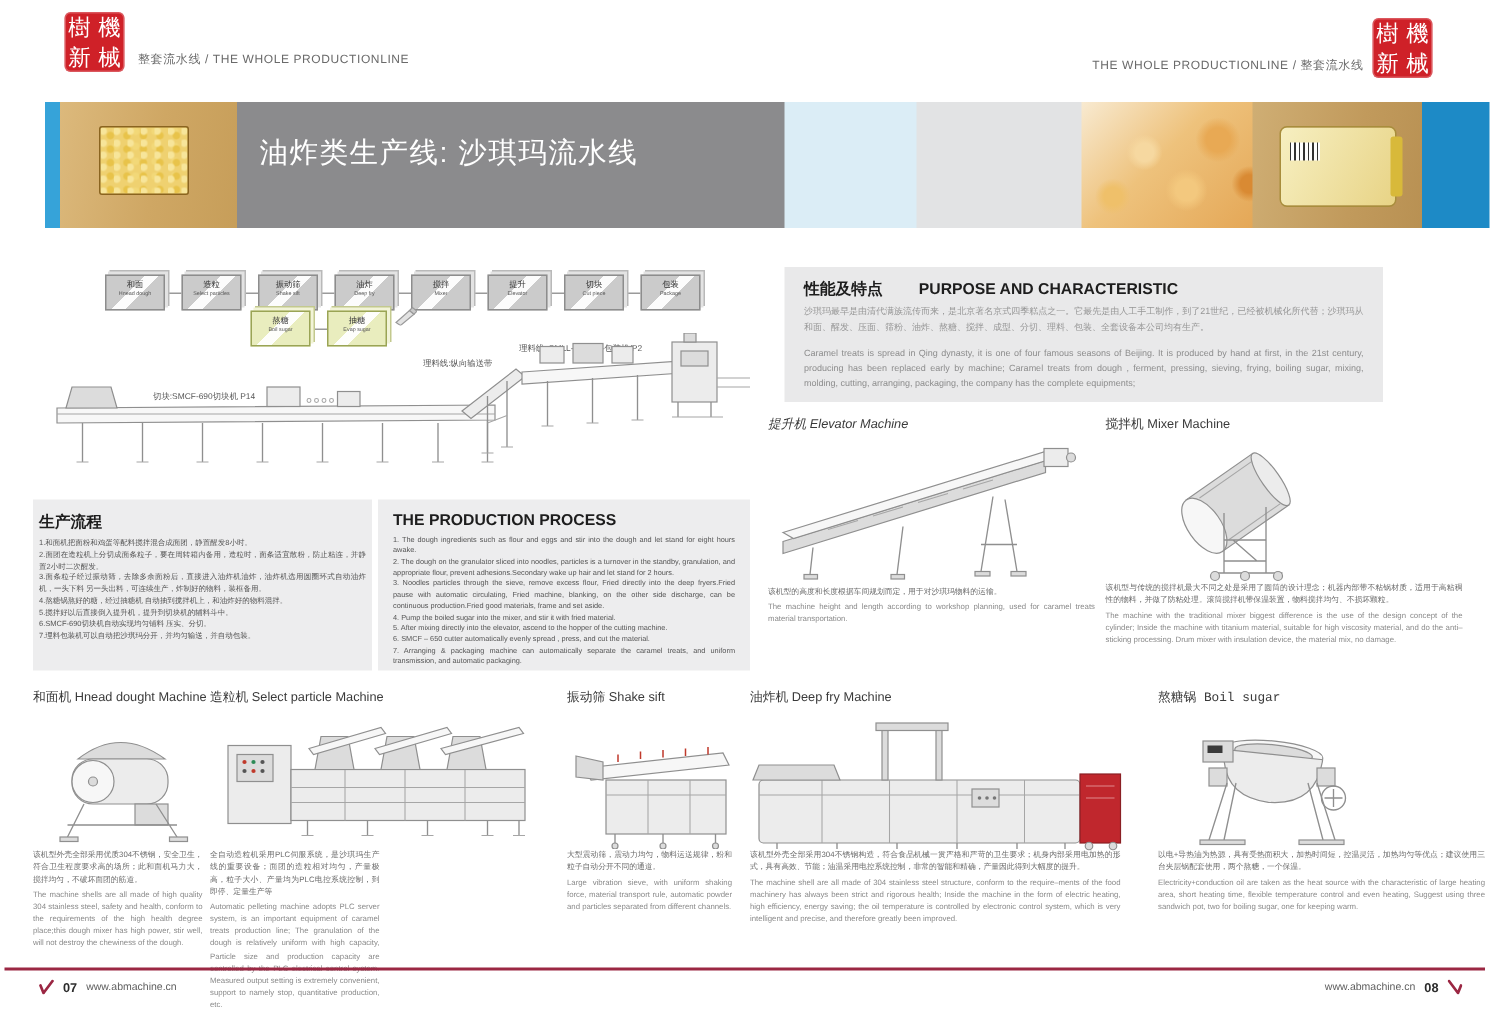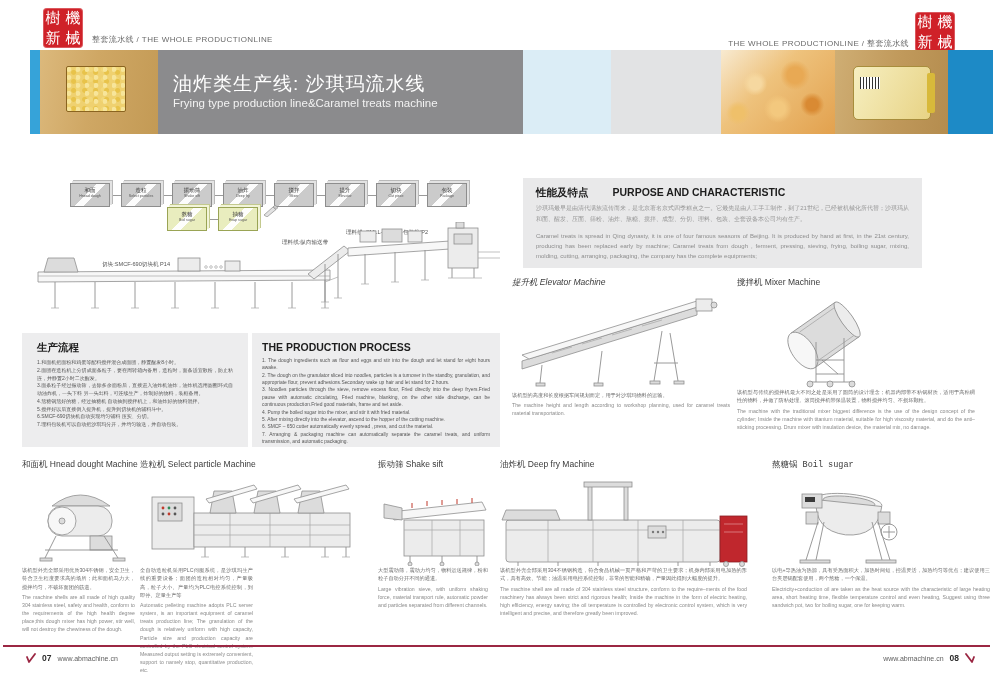--- a/index.html
+++ b/index.html
@@ -11,21 +11,21 @@
   .abs{position:absolute;}
   
   .seal{
     position:absolute;width:40px;height:40px;background:#cf2128;border-radius:4px;
     display:grid;grid-template-columns:1fr 1fr;align-items:center;justify-items:center;
     color:#fff;font-size:15px;line-height:1;font-family:"DejaVu Sans",sans-serif;
     box-shadow:inset 0 0 0 1px rgba(255,255,255,.25);
   }
   .hdr-label{position:absolute;font-size:8px;color:#6a6a6a;letter-spacing:.4px;white-space:nowrap;}
   
-  .banner-block{position:absolute;top:50px;height:84px;}
+  .banner-block{position:absolute;top:68px;height:84px;padding-left:26px;}
   .photo-wood{background:linear-gradient(100deg,#dcb97c 0%,#cfa764 45%,#c39a55 100%);}
   .treat{position:absolute;background:
       radial-gradient(circle at 20% 30%,#f7e59a 2px,transparent 3px),
       radial-gradient(circle at 60% 60%,#e8c34a 2px,transparent 3px),
       radial-gradient(circle at 80% 25%,#f2d878 2px,transparent 3px),
       #efd170;
     background-size:9px 8px,11px 9px,13px 10px;border:1px solid #8a6420;border-radius:2px;}
   .title-block{background:#8b8b8d;}
   .banner-title-zh{position:absolute;left:15px;top:21px;color:#fff;font-size:19px;letter-spacing:1px;white-space:nowrap;}
   .banner-title-en{position:absolute;left:15px;top:47px;color:#f2f2f2;font-size:11.5px;white-space:nowrap;}
@@ -96,21 +96,20 @@
     <span>械</span>
 </div>
 <div class="hdr-label" style="right:84px;top:38px;margin-left:40px;">THE WHOLE PRODUCTIONLINE / 整套流水线</div>
 
 <div class="banner-block" style="left:30px;width:10px;background:#36a3d9;"></div>
 <div class="banner-block photo-wood" style="left:40px;width:118px;">
   <div class="treat" style="left:26px;top:16px;width:58px;height:44px;"></div>
 </div>
 <div class="banner-block title-block" style="left:158px;width:365px;">
   <div class="banner-title-zh">油炸类生产线: 沙琪玛流水线</div>
-  <div class="banner-title-en">Frying type production line&amp;Caramel treats machine</div>
 </div>
 <div class="banner-block" style="left:523px;width:88px;background:#dbedf6;"></div>
 <div class="banner-block" style="left:611px;width:110px;background:#e2e3e4;"></div>
 <div class="banner-block photo-closeup" style="left:721px;width:114px;"></div>
 <div class="banner-block photo-wood2" style="left:835px;width:113px;">
   <div class="package"></div>
 </div>
 <div class="banner-block" style="left:948px;width:45px;background:#1d8ac6;"></div>
 
 <div class="flow-row" style="left:70px;top:183px;">
@@ -208,21 +207,21 @@
 
   <g>
     <rect x="418" y="6" width="30" height="40" class="steel"></rect>
     <rect x="424" y="12" width="18" height="10" class="steel2"></rect>
     <rect x="426" y="0" width="8" height="6" class="steel2"></rect>
     <path class="ln" d="M422,46 V56 M444,46 V56"></path>
     <path class="lnl" d="M418,56 h34 M448,30 h22 M448,36 h22"></path>
   </g>
 </svg>
 
-<div class="graybox" style="left:22px;top:333px;width:226px;height:114px;padding:8px 15px;">
+<div class="graybox" style="left:22px;top:333px;width:226px;height:114px;padding:8px 4px;">
   <div class="box-title">生产流程</div>
   <div class="items-zh">1.和面机把面粉和鸡蛋等配料搅拌混合成面团，静置醒发8小时。</div>
   <div class="items-zh">2.面团在造粒机上分切成面条粒子，要在周转箱内备用，造粒时，面条适宜散粉，防止粘连，并静置2小时二次醒发。</div>
   <div class="items-zh">3.面条粒子经过振动筛，去除多余面粉后，直接进入油炸机油炸，油炸机选用圆圈环式自动油炸机，一头下料 另一头出料，可连续生产，炸制好的物料，装框备用。</div>
   <div class="items-zh">4.熬糖锅熬好的糖，经过抽糖机 自动抽到搅拌机上，和油炸好的物料混拌。</div>
   <div class="items-zh">5.搅拌好以后直接倒入提升机，提升到切块机的辅料斗中。</div>
   <div class="items-zh">6.SMCF-690切块机自动实现均匀铺料 压实、分切。</div>
   <div class="items-zh">7.理料包装机可以自动把沙琪玛分开，并均匀输送，并自动包装。</div>
 </div>
 

